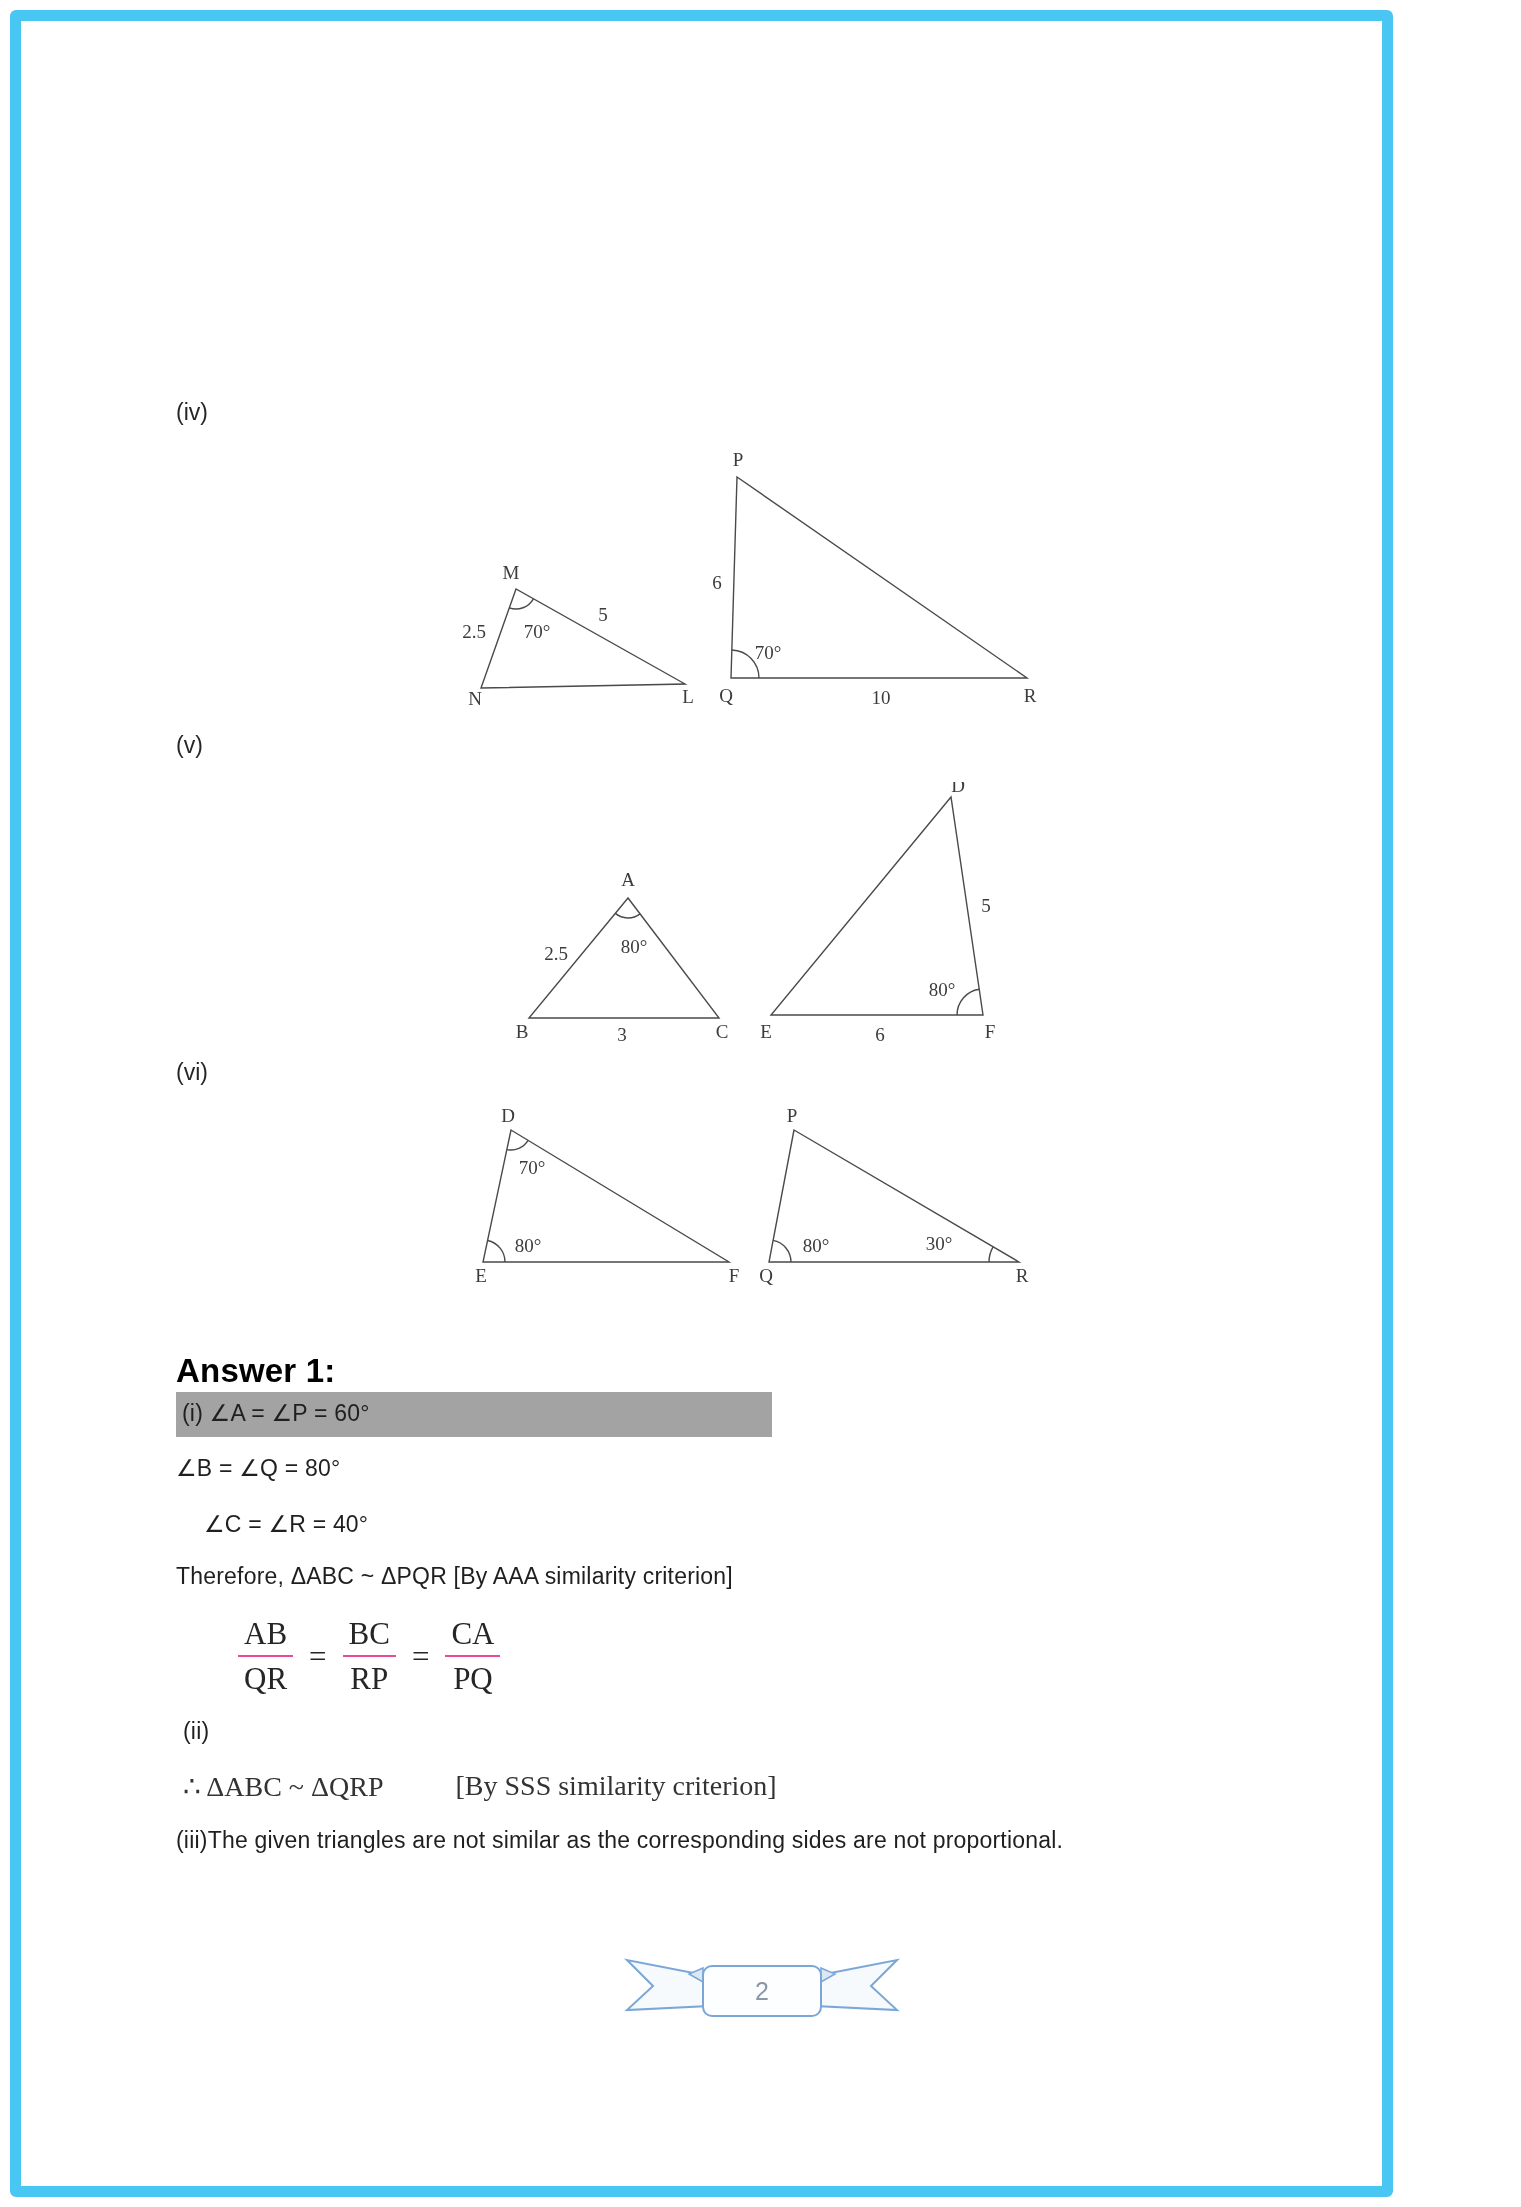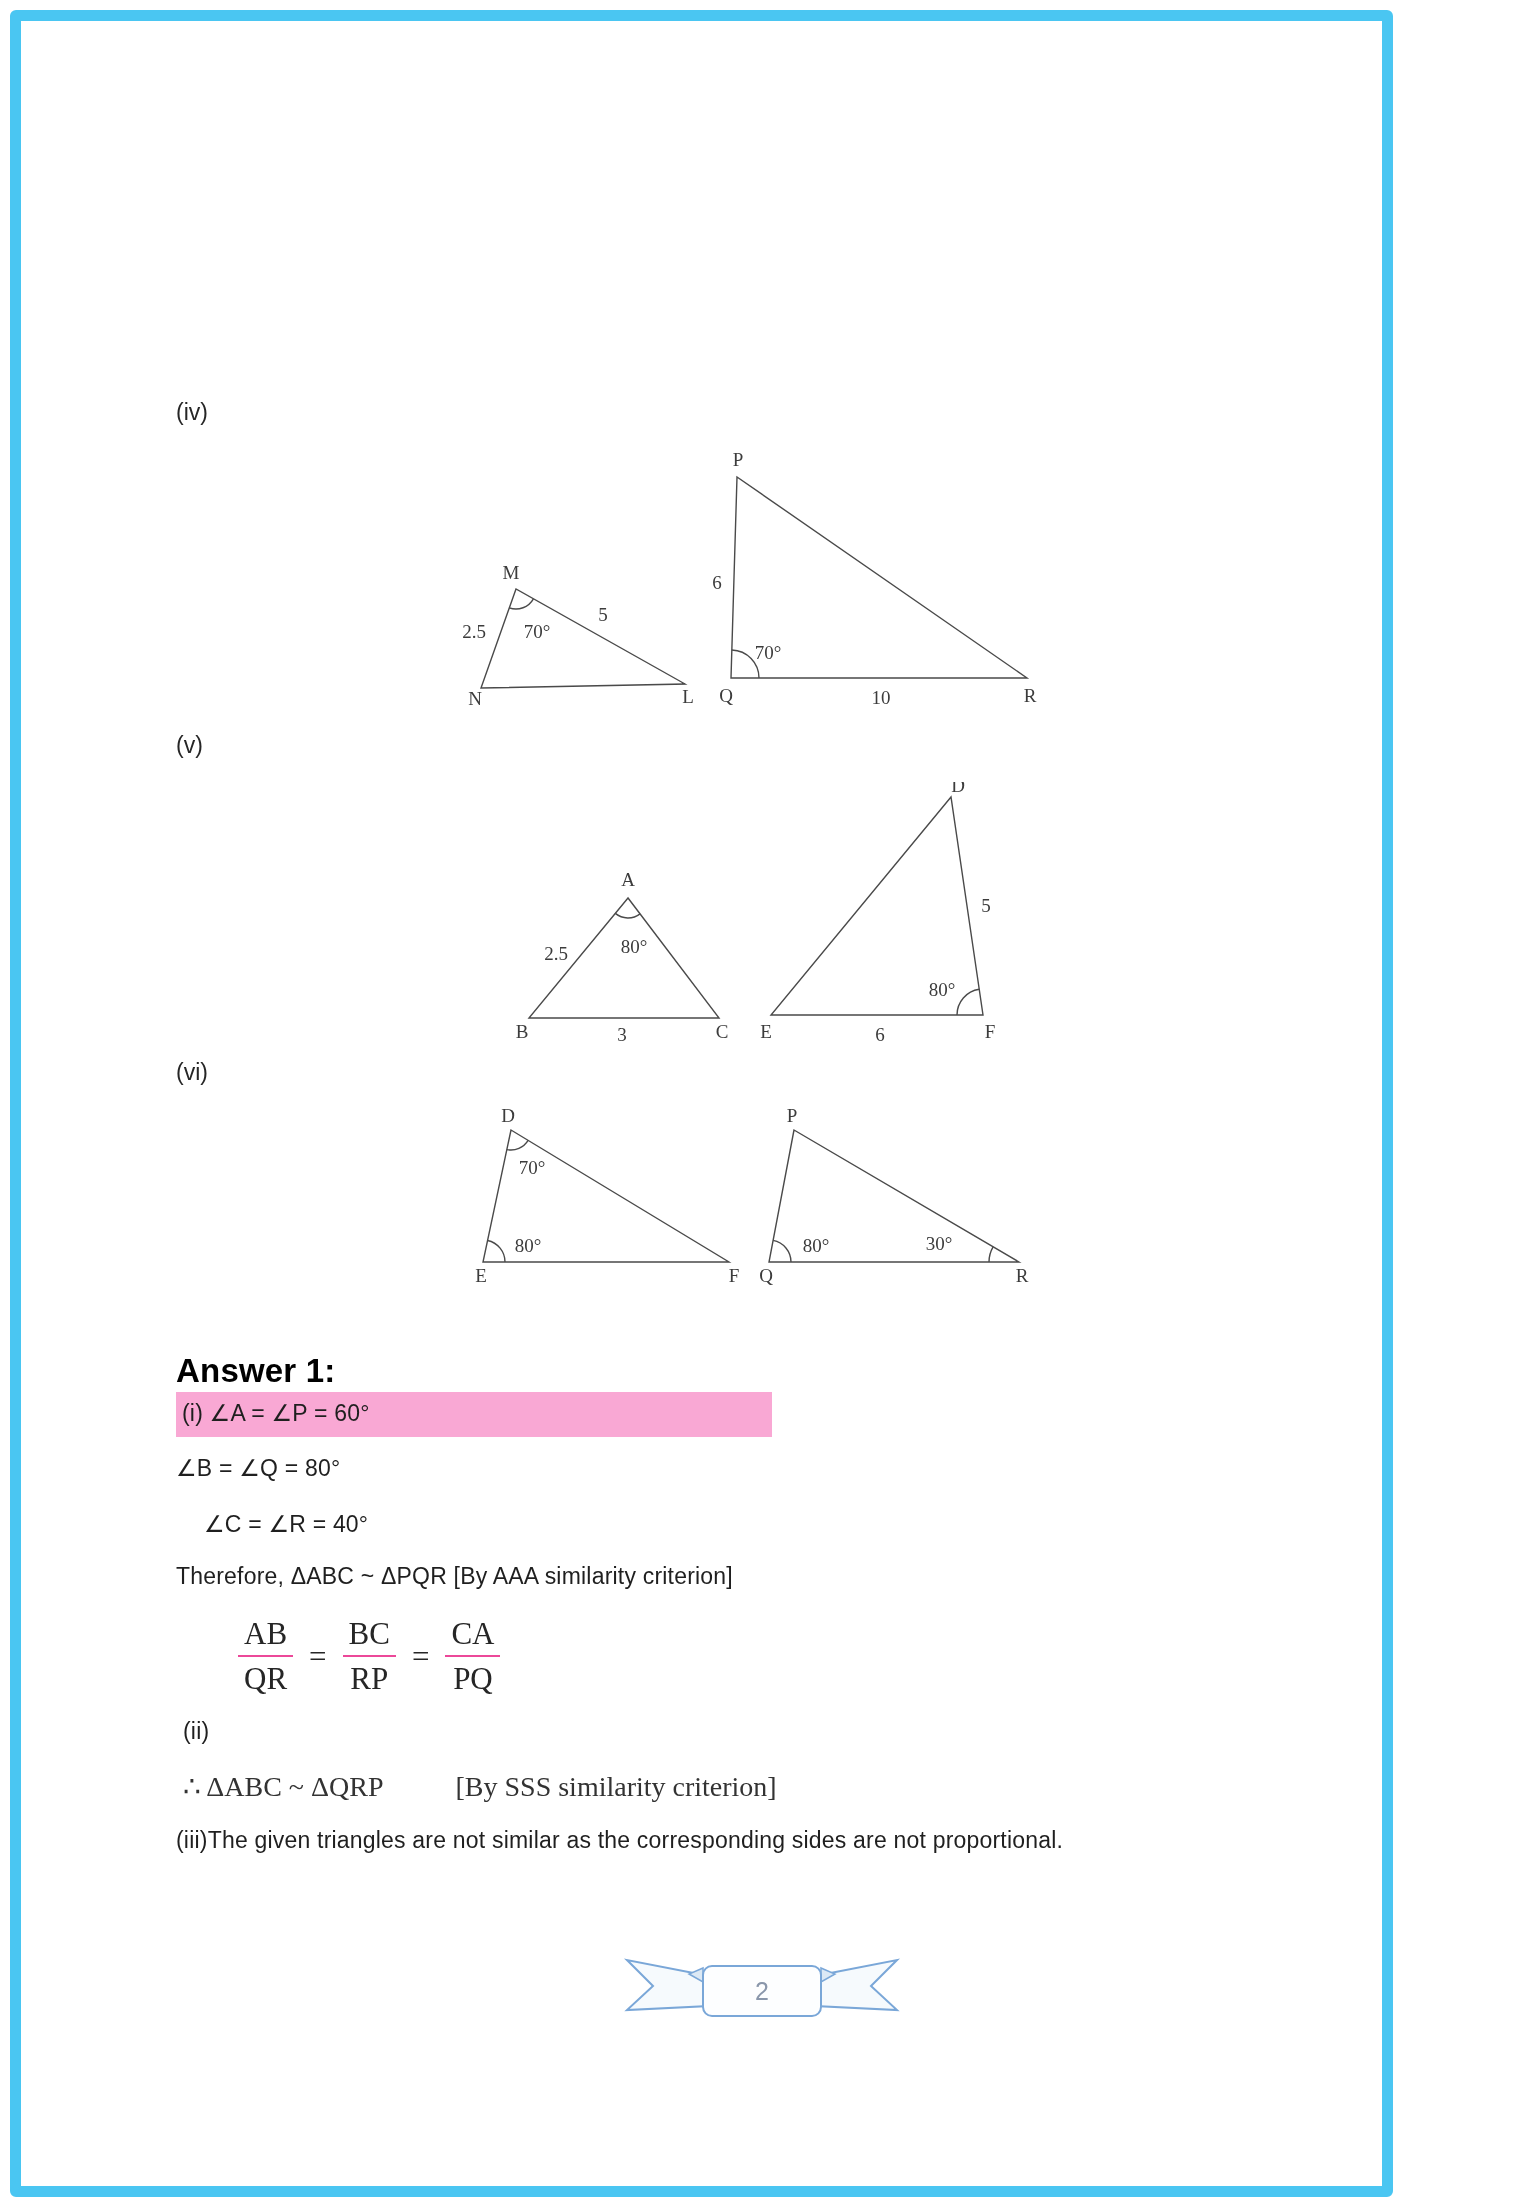--- a/index.html
+++ b/index.html
@@ -19,33 +19,33 @@
   .fig svg text {
     font-family:"Liberation Serif", serif;
     font-size:19px; fill:#3c3c3c;
   }
   .fig svg polygon, .fig svg path {
     fill:none; stroke:#4a4a4a; stroke-width:1.4;
   }
 
   .heading { font-size:33px; font-weight:bold; color:#000000; letter-spacing:0.2px; }
   .body-line { font-size:23px; letter-spacing:0.2px; color:#1f1f1f; }
-  .band { background:#f9a8d4; padding:8px 14px 10px 6px; width:576px; }
+  .band { background:#a3a3a3; padding:8px 14px 10px 6px; width:576px; }
 
   .equation {
     display:flex; align-items:center; gap:14px;
     font-family:"Liberation Serif", serif; font-size:31px; color:#262626;
   }
   .frac { display:inline-flex; flex-direction:column; align-items:center; }
   .frac .num { padding:0 6px 3px 6px; border-bottom:2px solid #ec4899; }
   .frac .den { padding:4px 6px 0 6px; }
   .eq-sign { padding:0 2px; }
 
   .sss-line {
-    display:flex; align-items:center; gap:72px;
+    display:flex; align-items:flex-start; gap:72px;
     font-family:"Liberation Serif", serif; font-size:28px; color:#333333;
   }
 
   .ribbon text {
     font-family:"Liberation Sans", sans-serif; font-size:25px; fill:#8a97ab;
   }
 </style>
 </head>
 <body>
 

